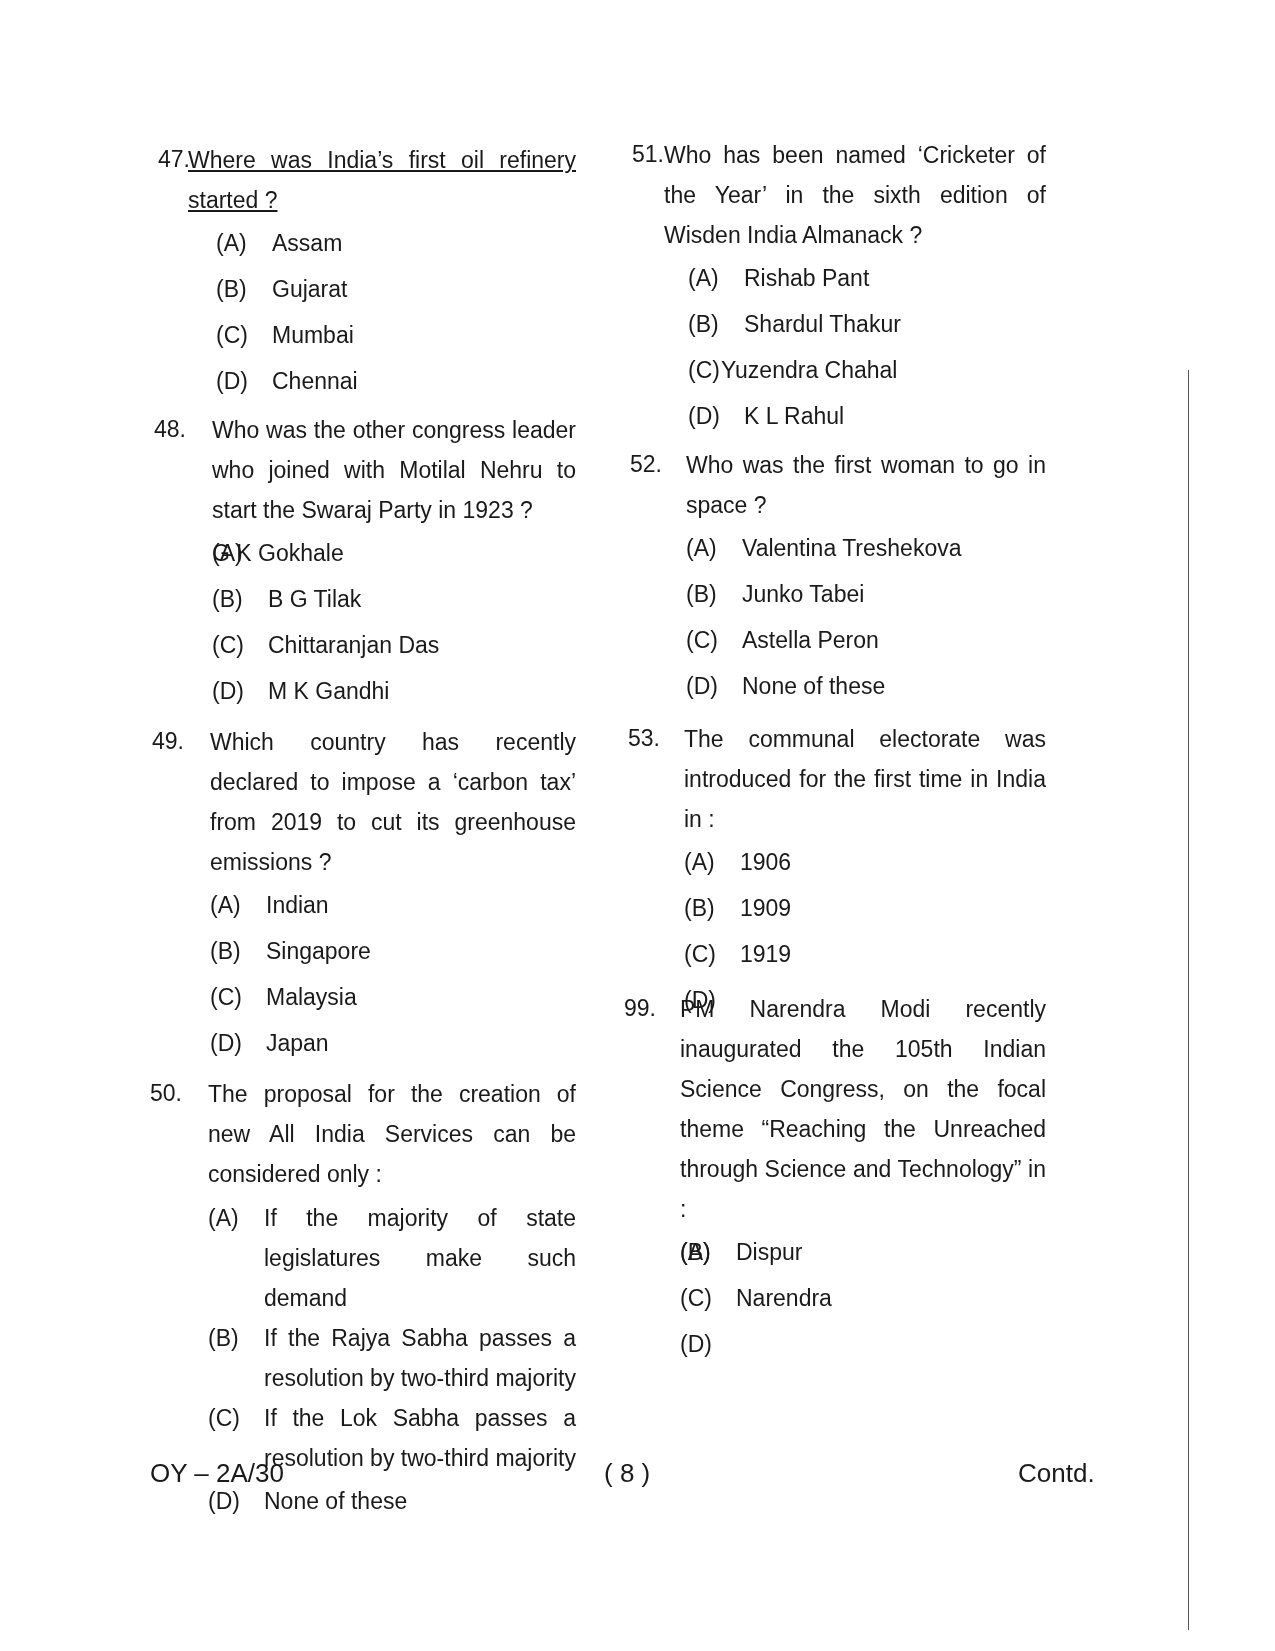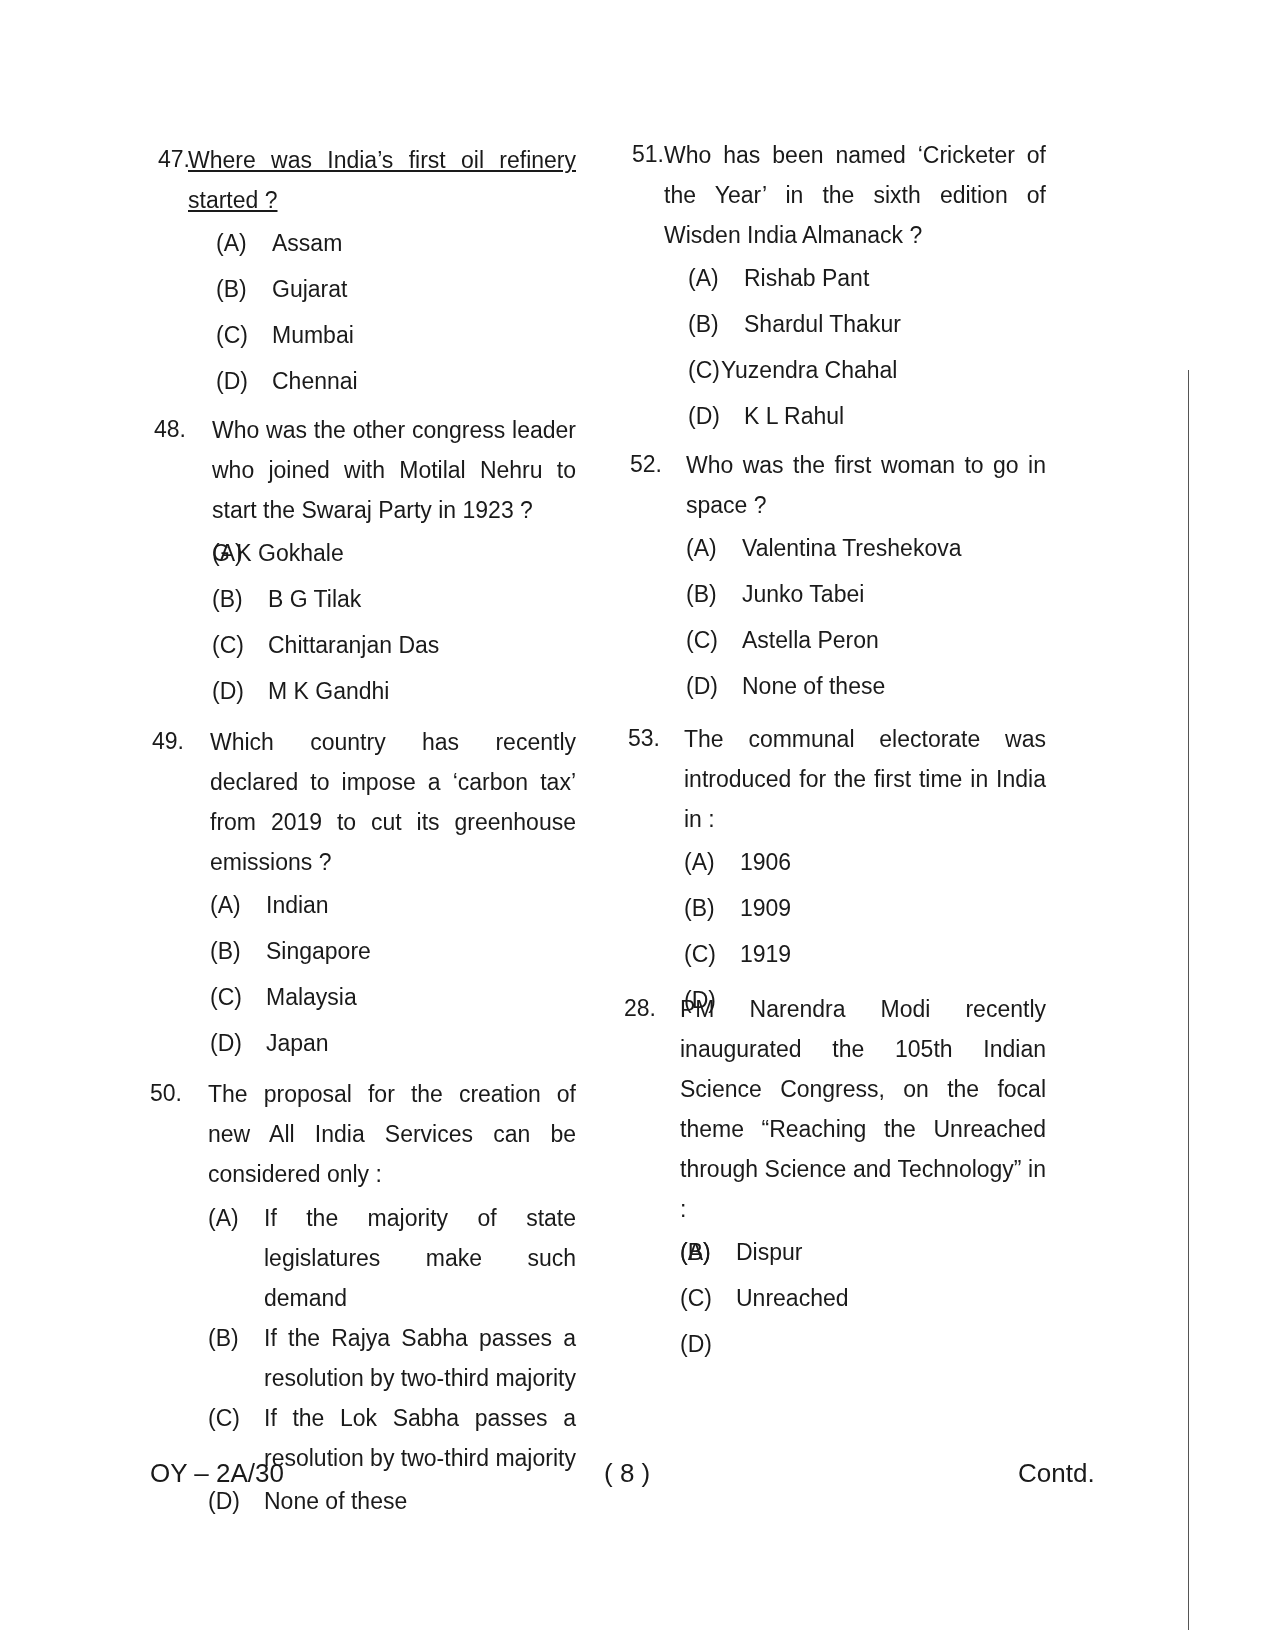--- a/index.html
+++ b/index.html
@@ -178,33 +178,33 @@
           <span class="lab">(C)</span>
           <span class="txt" style="margin-left:56px">1919</span>
         </div>
       <div class="opt">
           <span class="lab">(D)</span>
         </div>
     </div>
   </div>
 
   <div class="q" style="margin-left:-8px;">
-    <span class="qnum" style="top:6px;">28.</span>
+    <span class="qnum" style="top:6px;">99.</span>
     <div class="qtext" style="margin-left:56px;">PM Narendra Modi recently inaugurated the 105th Indian Science Congress, on the focal theme “Reaching the Unreached through Science and Technology” in :</div>
     <div style="margin-left:56px;">
       <div class="opt">
           <span class="lab">(A)</span>
         </div>
       <div class="opt">
           <span class="lab">(B)</span>
           <span class="txt" style="margin-left:56px">Dispur</span>
         </div>
       <div class="opt">
           <span class="lab">(C)</span>
-          <span class="txt" style="margin-left:56px">Unreached</span>
+          <span class="txt" style="margin-left:56px">Narendra</span>
         </div>
       <div class="opt">
           <span class="lab">(D)</span>
         </div>
     </div>
   </div>
 </div>
 
 <div class="footer" style="left:150px;">OY – 2A/30</div>
 <div class="footer" style="left:604px;">( 8 )</div>

